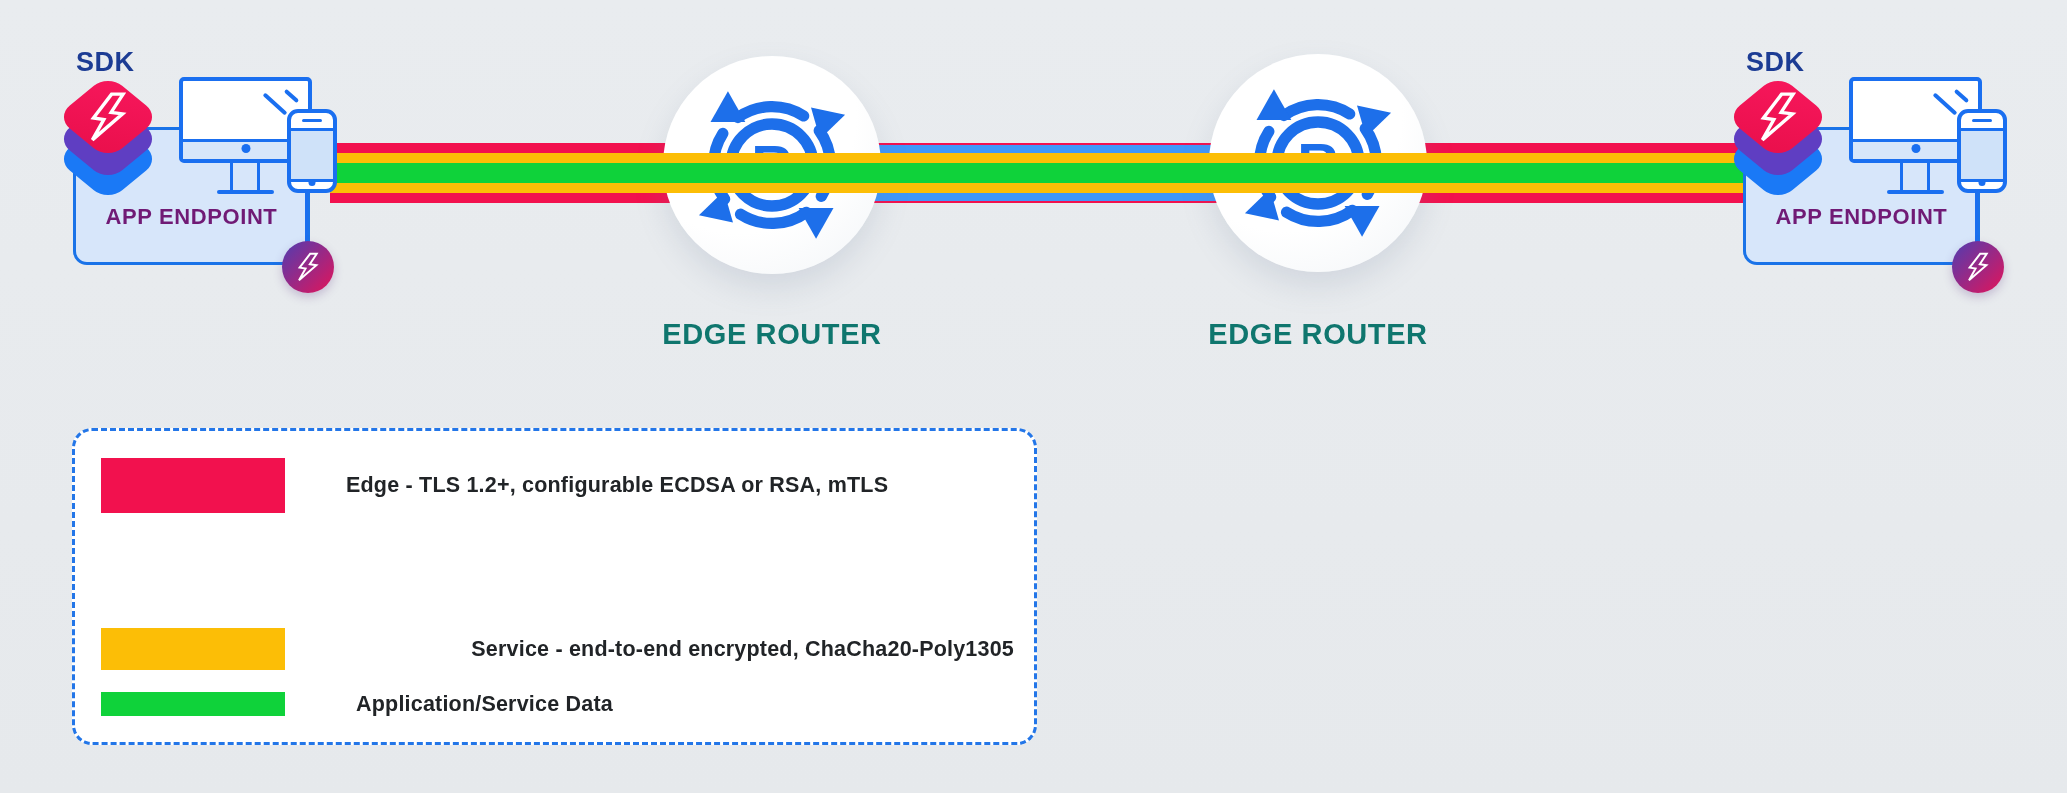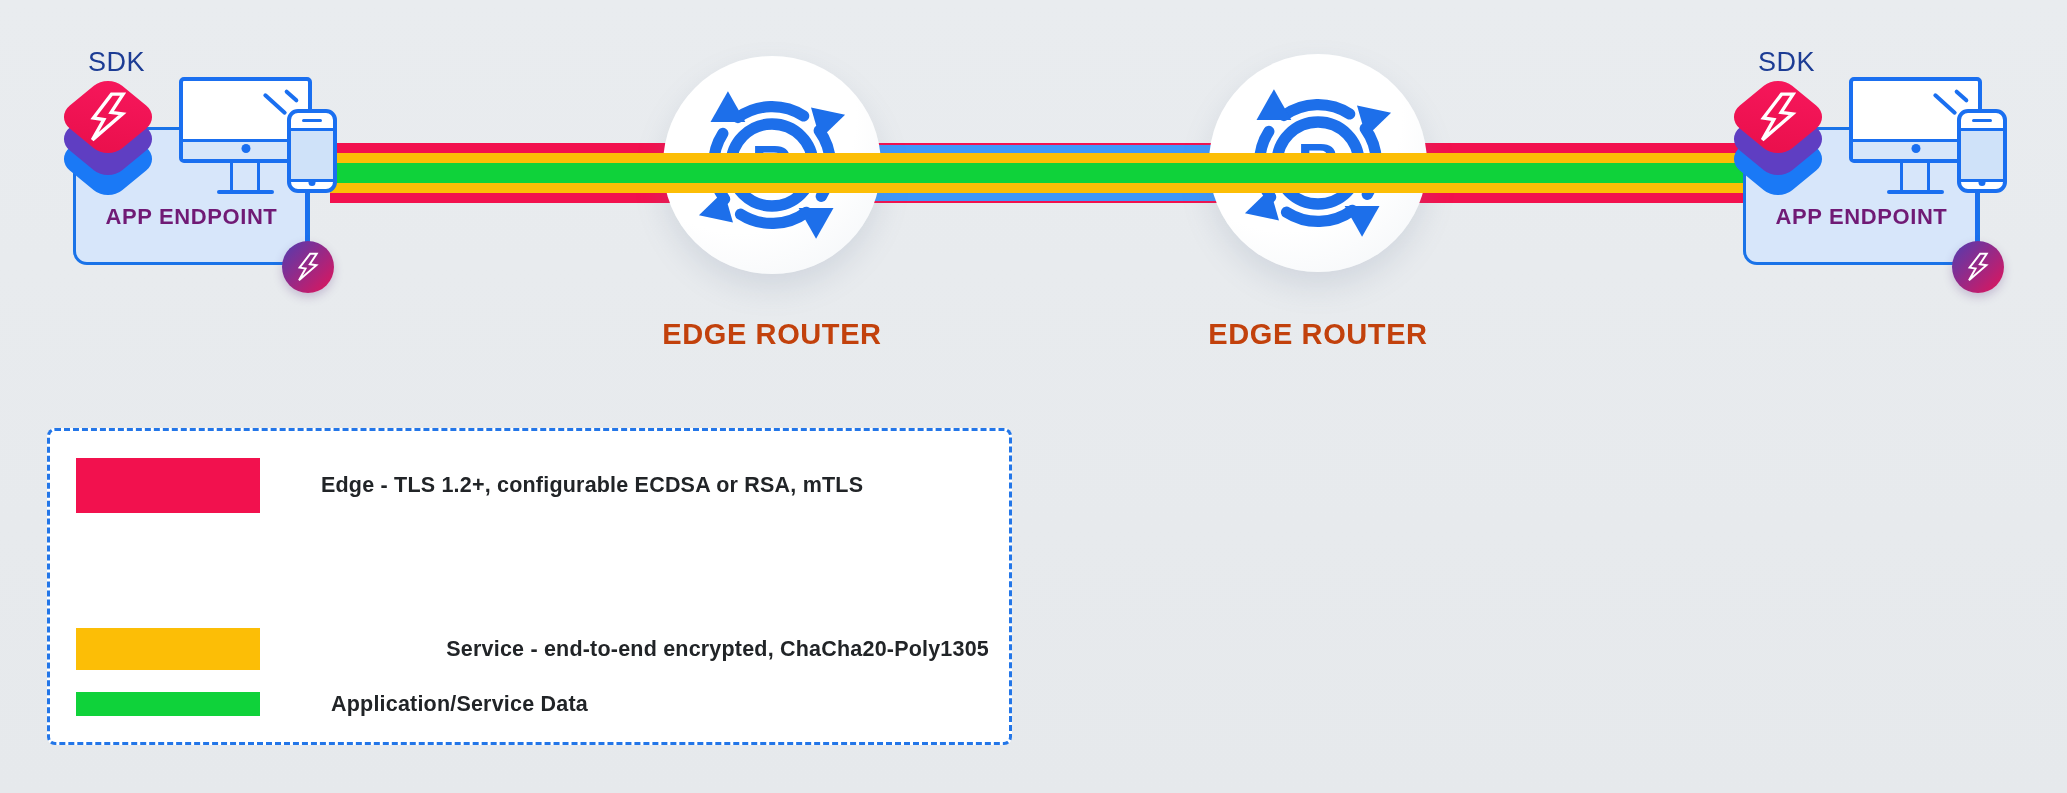--- a/index.html
+++ b/index.html
@@ -22,33 +22,33 @@
   .router-circle {
     position:absolute; width:218px; height:218px; border-radius:50%;
     background:radial-gradient(circle at 35% 28%, #ffffff 55%, #f1f4f7 100%);
     box-shadow:0 14px 30px rgba(110,130,155,.18);
     z-index:3; display:flex; align-items:center; justify-content:center;
   }
   .router-circle.left  { left:663px; top:56px; }
   .router-circle.right { left:1209px; top:54px; }
   .router-label {
     position:absolute; top:318px; transform:translateX(-50%);
-    color:#c2410c; font-size:29px; font-weight:600; letter-spacing:.6px;
+    color:#0f766e; font-size:29px; font-weight:600; letter-spacing:.6px;
     z-index:5; white-space:nowrap;
   }
   .router-label.left  { left:772px; }
   .router-label.right { left:1318px; }
 
   
   .endpoint { position:absolute; top:0; width:0; height:0; z-index:10; }
   .endpoint.left  { left:0; }
   .endpoint.right { left:1670px; }
 
-  .sdk-label { position:absolute; left:88px; top:47px; color:#1c3c94;
-    font-size:27px; font-weight:400; letter-spacing:.5px; }
+  .sdk-label { position:absolute; left:76px; top:47px; color:#1c3c94;
+    font-size:27px; font-weight:700; letter-spacing:.5px; }
 
   .ep-box {
     position:absolute; left:73px; top:127px; width:237px; height:138px;
     background:#d7e6fa; border:3px solid #1a73e8; border-radius:14px;
   }
   .ep-box-label {
     position:absolute; left:73px; top:204px; width:237px; text-align:center;
     color:#701a75; font-size:22px; font-weight:600; letter-spacing:.6px;
   }
 
@@ -86,22 +86,22 @@
 
   .connector { position:absolute; left:305px; top:190px; width:3px; height:55px;
     background:#1a6ff0; }
   .badge { position:absolute; left:282px; top:241px; width:52px; height:52px;
     border-radius:50%; background:linear-gradient(135deg,#4f3db2,#e31459);
     display:flex; align-items:center; justify-content:center;
     box-shadow:0 4px 10px rgba(90,50,130,.25); }
 
   
   .legend {
-    position:absolute; left:47px; top:428px; width:965px; height:317px;
-    background:#fff; border:3px dashed #2376e8; border-radius:8px; z-index:6;
+    position:absolute; left:72px; top:428px; width:965px; height:317px;
+    background:#fff; border:3px dashed #2376e8; border-radius:20px; z-index:6;
   }
   .legend-row { position:absolute; left:26px; right:20px; display:flex; align-items:center; }
   .legend-row .swatch { width:184px; flex:0 0 184px; height:100%; }
   .legend-row .lg-label { margin-left:61px; font-size:21.5px; font-weight:600;
     color:#212427; letter-spacing:.2px; white-space:nowrap; }
   .legend-row.r1 { top:27px;  height:55px; }
   .legend-row.r2 { top:110px; height:54px; }
   .legend-row.r3 { top:197px; height:42px;justify-content:space-between; }
   .legend-row.r4 { top:261px; height:24px;gap:10px; }
 </style>

